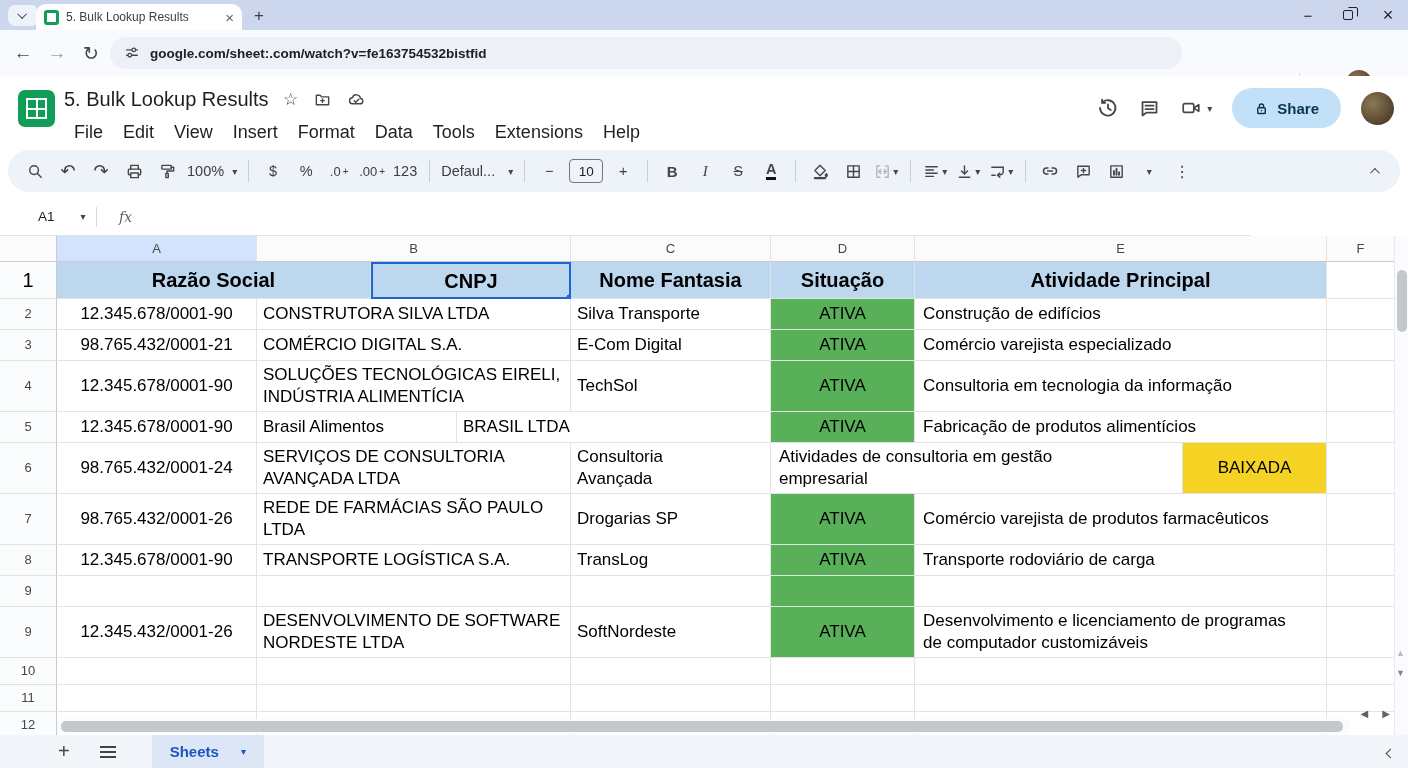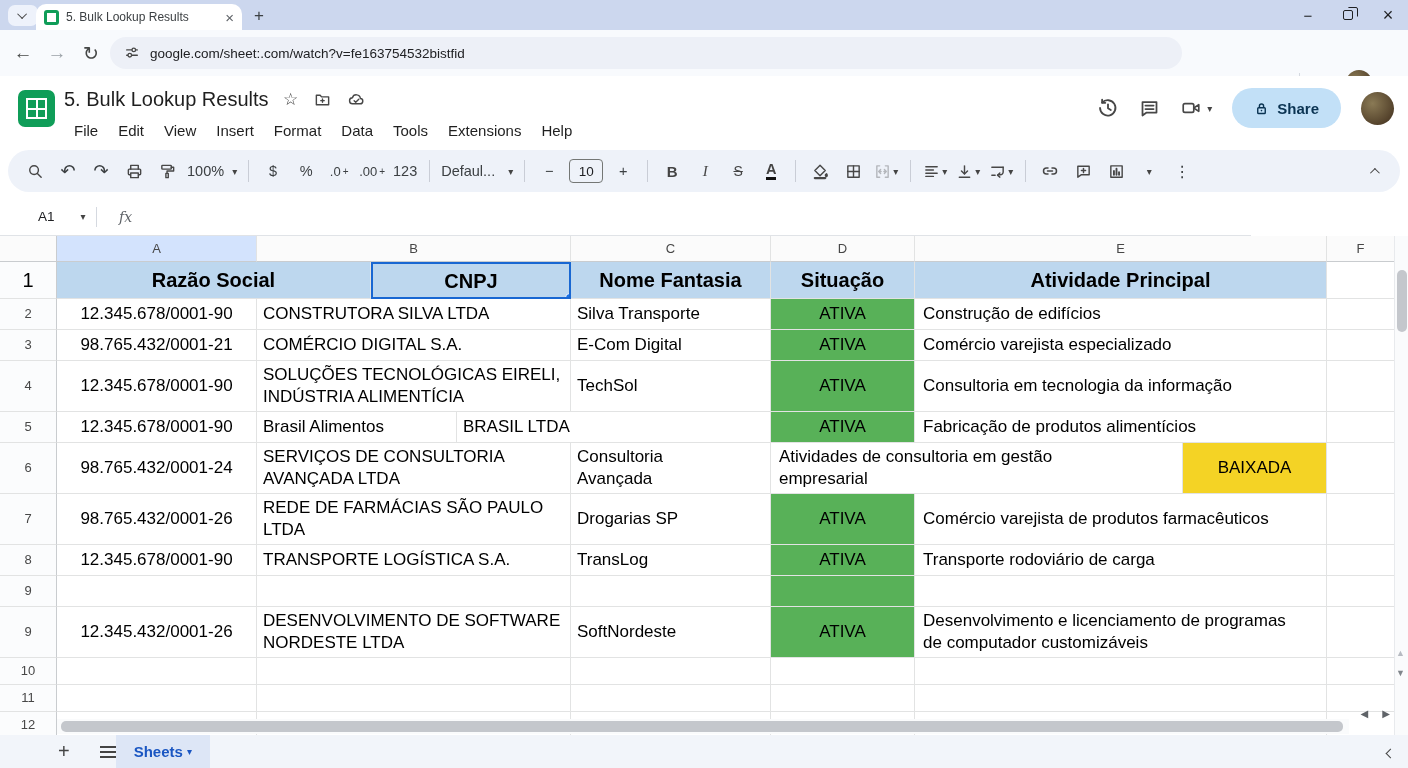--- a/index.html
+++ b/index.html
@@ -25,33 +25,33 @@
   .newtab { position:absolute; left:254px; top:6px; font-size:17px; color:#3c4043; }
   .wctrl { position:absolute; top:0; height:30px; display:flex; align-items:center; justify-content:center; width:40px; color:#202124; font-size:15px; }
   .restore-box { width:10px; height:10px; border:1.4px solid #202124; border-radius:2px; position:relative; background:var(--chrome-bg); }
   .restore-box::before { content:""; position:absolute; left:2px; top:-4px; width:10px; height:10px; border:1.4px solid #202124; border-radius:2px; clip-path:polygon(20% 0,100% 0,100% 80%,80% 80%,80% 20%,20% 20%); }
 
   
   .urlbar { position:absolute; top:30px; left:0; width:1408px; height:46px; background:#f8fafd; display:flex; align-items:center; }
   .nav-ic { font-size:19px; color:#454746; width:34px; text-align:center; }
   .nav-ic.dis { color:#9aa0a6; }
   .omnibox { position:absolute; left:110px; top:7px; width:1072px; height:32px; background:#edf0f7; border-radius:16px; display:flex; align-items:center; padding:0 14px; gap:10px; }
-  .url-text { font-size:13.5px; color:#202124; }
+  .url-text { font-size:13.5px; color:#202124;font-weight:bold; }
   .urlbar-right { position:absolute; right:6px; top:30px; height:46px; display:flex; align-items:center; gap:14px; }
   .avatar-sm { width:26px; height:26px; border-radius:50%; background:radial-gradient(circle at 35% 35%, #8a7a55, #55432c 70%, #3a2d1c); }
   .vdiv { width:1px; height:20px; background:#d5d9e0; }
 
   
   .sheader { position:absolute; top:76px; left:0; width:1408px; height:72px; background:#fff; }
   .logo { position:absolute; left:18px; top:14px; width:37px; height:37px; background:var(--sheets-green); border-radius:7px; }
   .logo::after { content:""; position:absolute; left:8px; top:8px; right:8px; bottom:8px; border:2px solid #fff; background:
      linear-gradient(#fff,#fff) center/100% 2px no-repeat, linear-gradient(#fff,#fff) center/2px 100% no-repeat; }
   .doc-title { position:absolute; left:64px; top:12px; font-size:20px; color:#1f1f1f; }
   .title-icons { position:absolute; left:283px; top:13px; display:flex; gap:16px; align-items:center; color:#444; font-size:17px; }
-  .menubar { position:absolute; left:64px; top:42px; display:flex; font-size:15px; color:#1f1f1f; }
+  .menubar { position:absolute; left:64px; top:42px; display:flex; font-size:18px; color:#1f1f1f; }
   .menubar span { padding:4px 10px; border-radius:6px; }
   .hdr-right { position:absolute; right:14px; top:12px; display:flex; align-items:center; gap:20px; }
   .share-btn { height:40px; background:var(--share-bg); border-radius:20px; display:flex; align-items:center; gap:8px; padding:0 22px; font-size:15px; font-weight:bold; color:#0a3352; }
   .avatar-lg { width:33px; height:33px; border-radius:50%; background:radial-gradient(circle at 35% 35%, #8a7a55, #55432c 70%, #3a2d1c); }
 
   
   .toolbar { position:absolute; top:150px; left:8px; width:1392px; height:42px; background:#eef2f9; border-radius:21px; display:flex; align-items:center; padding:0 14px; gap:7px; font-size:14px; color:#444; }
   .tbi { min-width:26px; height:28px; display:flex; align-items:center; justify-content:center; gap:2px; border-radius:4px; flex:none; }
   .tbi.txt { font-size:14.5px; color:#3c4043; }
   .tsep { width:1px; height:22px; background:#c9cdd6; margin:0 4px; flex:none; }
@@ -99,21 +99,21 @@
   .vsb-arrows { position:absolute; right:1px; top:648px; display:flex; flex-direction:column; gap:10px; width:13px; align-items:center; color:#80868b; font-size:9px; }
   .hsb { position:absolute; top:719px; left:57px; width:1292px; height:15px; background:#fafbfc; }
   .hthumb { position:absolute; top:2px; left:4px; width:1282px; height:11px; background:#c4c7cc; border-radius:5px; }
   .hsb-arrows { position:absolute; top:708px; right:18px; display:flex; gap:14px; color:#5f6368; font-size:10px; }
 
   
   .bbar { position:absolute; top:735px; left:0; width:1408px; height:33px; background:#f2f5fa; display:flex; align-items:center; }
   .bbar .plus { font-size:20px; color:#444; margin-left:58px; }
   .hamb { margin-left:30px; width:16px; height:12px; border-top:2px solid #444; border-bottom:2px solid #444; position:relative; }
   .hamb::after { content:""; position:absolute; left:0; right:0; top:3px; height:2px; background:#444; }
-  .sheet-tab { height:33px; background:#dde6f6; display:flex; align-items:center; gap:4px; padding:0 18px; font-size:15px; font-weight:bold; color:#1a56c2; }
+  .sheet-tab { margin-left:36px; height:33px; background:#dde6f6; display:flex; align-items:center; gap:22px; padding:0 18px; font-size:15px; font-weight:bold; color:#1a56c2; }
   .sheet-tab .dd { color:#1a56c2; }
   .bbar-right { position:absolute; right:14px; top:8px; }
 </style>
 </head>
 <body>
 
 <div class="tabstrip">
   <div class="tab-search">
       <span class="chev down"></span>
     </div>

